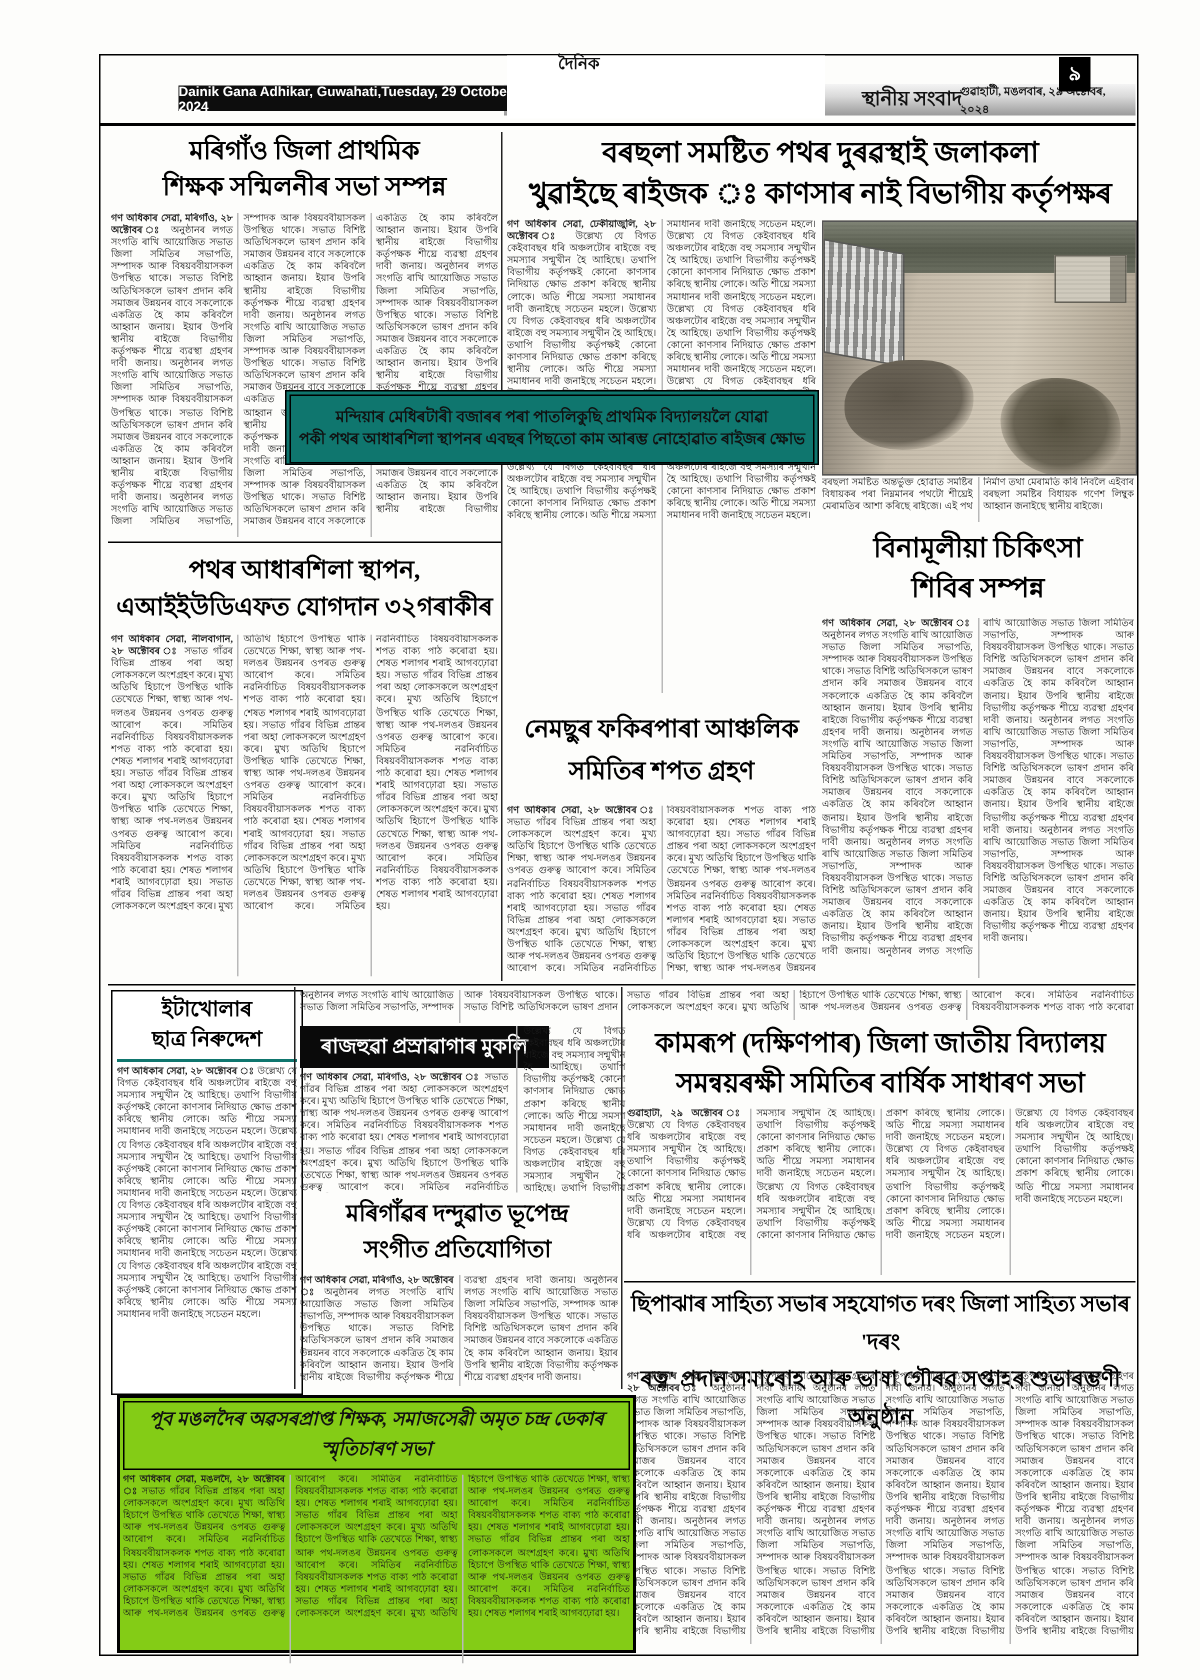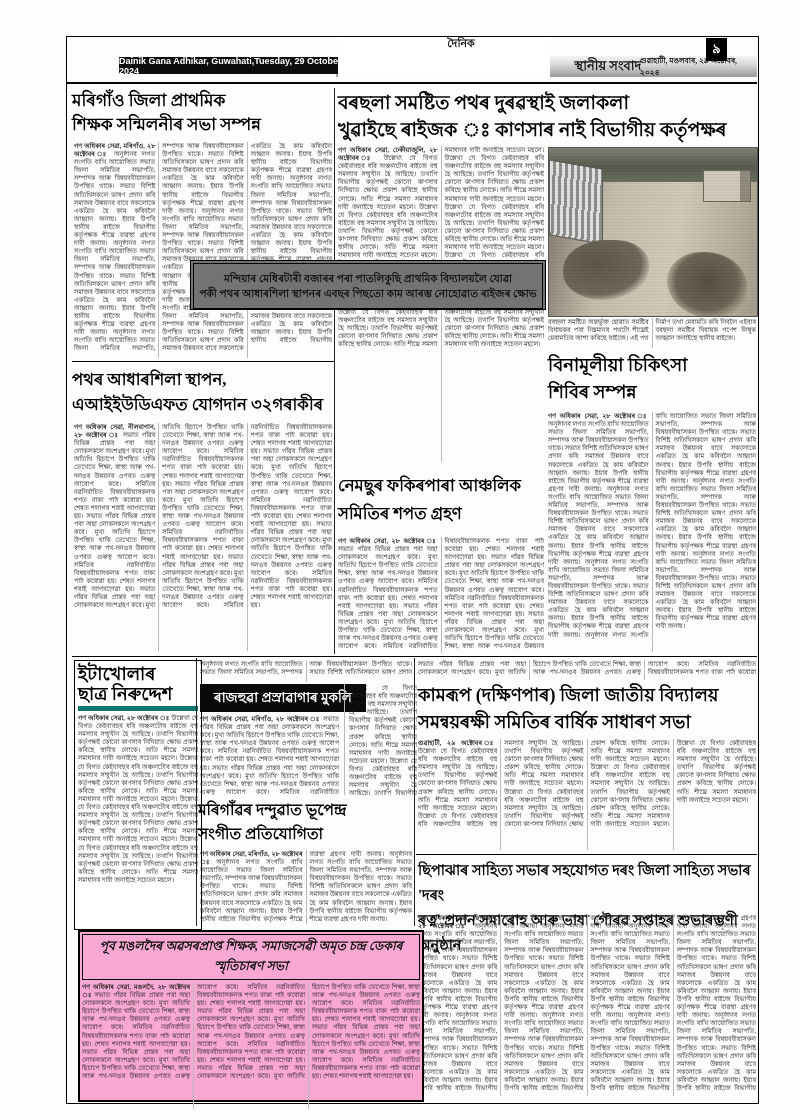--- a/index.html
+++ b/index.html
@@ -3,42 +3,42 @@
 <meta charset="utf-8">
 <style>
   html,body{margin:0;padding:0;background:#e9e7e2;}
   .sheet{position:relative;width:800px;height:1120px;background:#fdfdfb;overflow:hidden;
          font-family:"Liberation Serif","DejaVu Serif",serif;color:#111;}
   .frame{position:absolute;left:66px;top:36px;width:691px;height:1066px;border:1px solid #000;}
   .abs{position:absolute;}
   .vrule{position:absolute;width:1px;background:#222;}
   .hrule{position:absolute;height:1px;background:#000;}
   .hrule2{position:absolute;height:2px;background:#000;}
-  .headline{font-weight:700;text-align:left;color:#000;letter-spacing:0px;}
+  .headline{font-weight:700;text-align:center;color:#000;letter-spacing:0px;}
   .body-text{font-size:6.4px;line-height:8.1px;text-align:justify;color:#1c1c1c;
              column-gap:7px;column-rule:1px solid #b9b9b9;overflow:hidden;word-break:break-word;}
   .cols2{column-count:2;} .cols3{column-count:3;} .cols4{column-count:4;}
   .dl{font-weight:700;}
   
   .left-banner{background:#0d0d0d;color:#fff;font-family:"Liberation Sans",sans-serif;
                font-size:9px;font-weight:700;display:flex;align-items:center;justify-content:center;}
   .gray-strip{background:linear-gradient(180deg,#f4f4f4 0%,#d9d9d9 40%,#9a9a9a 100%);}
   .nameplate{background:#fff;text-align:center;}
-  .nameplate .daily{font-size:11px;font-weight:700;text-align:center;padding-left:34px;line-height:12px;}
+  .nameplate .daily{font-size:11px;font-weight:700;text-align:left;padding-left:34px;line-height:12px;}
   .nameplate .big{font-size:27px;font-weight:800;line-height:30px;display:flex;align-items:center;justify-content:center;gap:2px;}
   .pagenum{background:#000;color:#fff;font-size:13px;font-weight:700;display:flex;align-items:center;justify-content:center;}
   .section-label{font-size:13px;font-weight:700;display:flex;align-items:center;justify-content:center;text-align:center;}
   .date-line{font-size:7.5px;font-weight:700;display:flex;align-items:center;justify-content:flex-end;padding-right:6px;}
   
-  .caption-box{background:#737373;border:1px solid #000;padding:2px;}
+  .caption-box{background:#0f766e;border:1px solid #000;padding:2px;}
   .caption-inner{border:1px solid #000;height:100%;display:flex;flex-direction:column;align-items:center;justify-content:center;
                  font-size:10.5px;line-height:15px;font-weight:700;text-align:center;}
   .black-head{background:#0a0a0a;color:#fff;font-size:13.5px;font-weight:700;display:flex;align-items:center;justify-content:center;}
   .outline-box{border:1px solid #000;background:#fff;}
-  .memorial-box{border:2px solid #000;background:#f9a8d4;padding:2px;}
+  .memorial-box{border:2px solid #000;background:#84cc16;padding:2px;}
   .memorial-head{font-style:italic;font-weight:700;font-size:12.5px;text-align:center;
                  border:1px solid #000;padding:2px 0;}
   
   .photo{background:#a89f92;position:relative;overflow:hidden;border:1px solid #555;}
   .ph-trees{position:absolute;left:0;top:0;right:0;height:34px;
             background:linear-gradient(180deg,#7e8274 0%,#585c4e 55%,#6a6e60 100%);}
   .ph-road{position:absolute;left:-20px;top:24px;width:260px;height:160px;
            background:linear-gradient(100deg,#8d8578 12%,#c6bcab 30%,#d2c9b8 55%,#b4aa98 78%,#9a9184 95%);}
   .ph-mud1{position:absolute;left:14px;top:92px;width:86px;height:60px;border-radius:50% 40% 55% 45%;
            background:radial-gradient(ellipse at 40% 40%,#5d564a 0%,#6e675a 60%,transparent 75%);}
@@ -133,21 +133,21 @@
     <span>সমিতিৰ শপত গ্রহণ</span>
   </div>
   <div class="abs body-text cols2" style="left:338px;top:537px;width:206px;height:116px;">
     <span class="dl">গণ অধিকাৰ সেৱা, ২৮ অক্টোবৰ ঃ</span>
     <span>সভাত গাঁৱৰ বিভিন্ন প্রান্তৰ পৰা অহা লোকসকলে অংশগ্রহণ কৰে। মুখ্য অতিথি হিচাপে উপস্থিত থাকি তেখেতে শিক্ষা, স্বাস্থ্য আৰু পথ-দলঙৰ উন্নয়নৰ ওপৰত গুৰুত্ব আৰোপ কৰে। সমিতিৰ নৱনির্বাচিত বিষয়ববীয়াসকলক শপত বাক্য পাঠ কৰোৱা হয়। শেষত শলাগৰ শৰাই আগবঢ়োৱা হয়। সভাত গাঁৱৰ বিভিন্ন প্রান্তৰ পৰা অহা লোকসকলে অংশগ্রহণ কৰে। মুখ্য অতিথি হিচাপে উপস্থিত থাকি তেখেতে শিক্ষা, স্বাস্থ্য আৰু পথ-দলঙৰ উন্নয়নৰ ওপৰত গুৰুত্ব আৰোপ কৰে। সমিতিৰ নৱনির্বাচিত বিষয়ববীয়াসকলক শপত বাক্য পাঠ কৰোৱা হয়। শেষত শলাগৰ শৰাই আগবঢ়োৱা হয়। সভাত গাঁৱৰ বিভিন্ন প্রান্তৰ পৰা অহা লোকসকলে অংশগ্রহণ কৰে। মুখ্য অতিথি হিচাপে উপস্থিত থাকি তেখেতে শিক্ষা, স্বাস্থ্য আৰু পথ-দলঙৰ উন্নয়নৰ ওপৰত গুৰুত্ব আৰোপ কৰে। সমিতিৰ নৱনির্বাচিত বিষয়ববীয়াসকলক শপত বাক্য পাঠ কৰোৱা হয়। শেষত শলাগৰ শৰাই আগবঢ়োৱা হয়। সভাত গাঁৱৰ বিভিন্ন প্রান্তৰ পৰা অহা লোকসকলে অংশগ্রহণ কৰে। মুখ্য অতিথি হিচাপে উপস্থিত থাকি তেখেতে শিক্ষা, স্বাস্থ্য আৰু পথ-দলঙৰ উন্নয়নৰ ওপৰত গুৰুত্ব আৰোপ কৰে। সমিতিৰ নৱনির্বাচিত বিষয়ববীয়াসকলক শপত বাক্য পাঠ কৰোৱা হয়। শেষত শলাগৰ শৰাই আগবঢ়োৱা হয়। </span>
   </div>
 
   <div class="hrule" style="left:72px;top:656px;width:685px;"></div>
 
   <div class="abs outline-box" style="left:74px;top:660px;width:120px;height:262px;padding:3px;">
-    <div class="headline" style="font-size:18px;line-height:20px;border-bottom:5px solid #0f766e;padding-bottom:2px;">
+    <div class="headline" style="font-size:14px;line-height:20px;border-bottom:2px solid #0f766e;padding-bottom:2px;">
       <span>ইটাখোলাৰ</span><br>
       <span>ছাত্র নিৰুদ্দেশ</span>
     </div>
     <div class="body-text" style="height:212px;margin-top:3px;">
       <span class="dl">গণ অধিকাৰ সেৱা, ২৮ অক্টোবৰ ঃ</span>
       <span>উল্লেখ্য যে বিগত কেইবাবছৰ ধৰি অঞ্চলটোৰ ৰাইজে বহু সমস্যাৰ সন্মুখীন হৈ আহিছে। তথাপি বিভাগীয় কর্তৃপক্ষই কোনো কাণসাৰ নিদিয়াত ক্ষোভ প্রকাশ কৰিছে স্থানীয় লোকে। অতি শীঘ্রে সমস্যা সমাধানৰ দাবী জনাইছে সচেতন মহলে। উল্লেখ্য যে বিগত কেইবাবছৰ ধৰি অঞ্চলটোৰ ৰাইজে বহু সমস্যাৰ সন্মুখীন হৈ আহিছে। তথাপি বিভাগীয় কর্তৃপক্ষই কোনো কাণসাৰ নিদিয়াত ক্ষোভ প্রকাশ কৰিছে স্থানীয় লোকে। অতি শীঘ্রে সমস্যা সমাধানৰ দাবী জনাইছে সচেতন মহলে। উল্লেখ্য যে বিগত কেইবাবছৰ ধৰি অঞ্চলটোৰ ৰাইজে বহু সমস্যাৰ সন্মুখীন হৈ আহিছে। তথাপি বিভাগীয় কর্তৃপক্ষই কোনো কাণসাৰ নিদিয়াত ক্ষোভ প্রকাশ কৰিছে স্থানীয় লোকে। অতি শীঘ্রে সমস্যা সমাধানৰ দাবী জনাইছে সচেতন মহলে। উল্লেখ্য যে বিগত কেইবাবছৰ ধৰি অঞ্চলটোৰ ৰাইজে বহু সমস্যাৰ সন্মুখীন হৈ আহিছে। তথাপি বিভাগীয় কর্তৃপক্ষই কোনো কাণসাৰ নিদিয়াত ক্ষোভ প্রকাশ কৰিছে স্থানীয় লোকে। অতি শীঘ্রে সমস্যা সমাধানৰ দাবী জনাইছে সচেতন মহলে। </span>
     </div>
   </div>
 
   <div class="vrule" style="left:196px;top:658px;height:268px;"></div>

